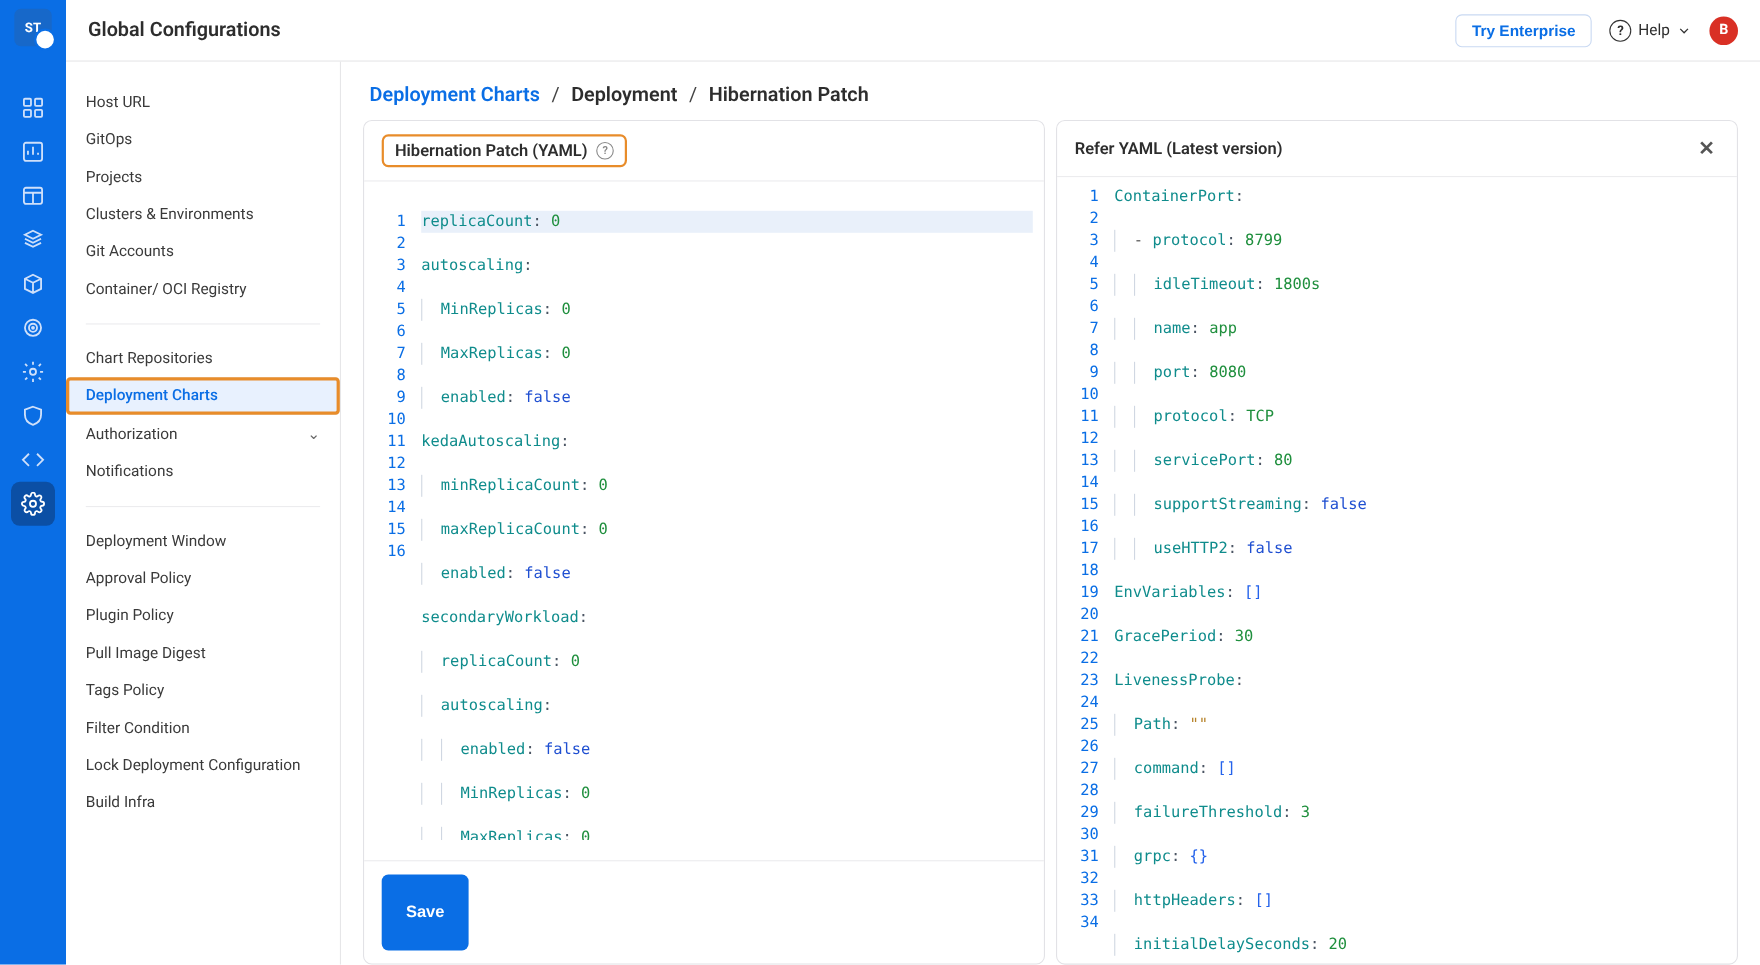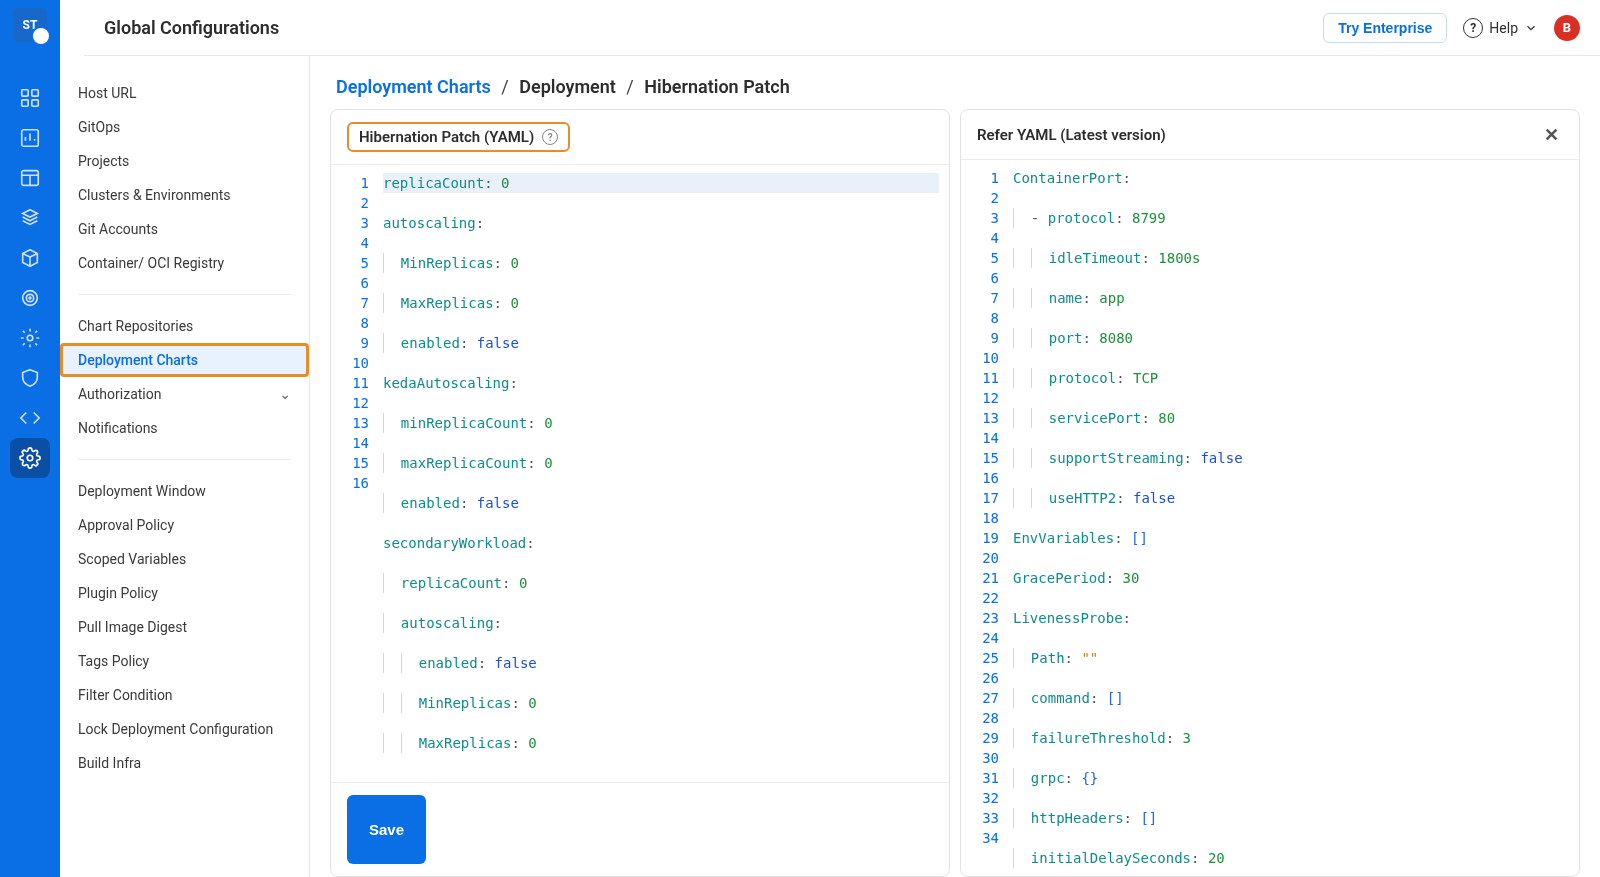--- a/index.html
+++ b/index.html
@@ -38,21 +38,21 @@
     width: 40px; height: 40px; border-radius: 8px;
     display:flex; align-items:center; justify-content:center; color:#cfe0fa; cursor:pointer;
   }
   .rail .nav-icon svg { width:22px; height:22px; stroke:currentColor; fill:none; stroke-width:1.8; }
   .rail .nav-icon.active { background:#0b4fa5; color:#ffffff; }
 
   
   .main { flex:1; display:flex; flex-direction:column; min-width:0; }
   .titlebar {
     height: 56px; border-bottom: 1px solid #e6e6e8;
-    display:flex; align-items:center; padding: 0 20px; gap:16px;margin-left:24px;
+    display:flex; align-items:center; padding: 0 20px; gap:16px;
   }
   .titlebar h1 { font-size: 18px; font-weight:600; flex:1; }
   .try-btn {
     border:1px solid #c9d9f2; color:#0a6ee5; background:#fff; border-radius:6px;
     padding:6px 14px; font-weight:600; font-size:14px; cursor:pointer;
   }
   .help-btn { display:flex; align-items:center; gap:6px; cursor:pointer; font-size:14px; color:#2d2d2d;}
   .help-btn .qmark { width:20px;height:20px;border:1.5px solid #333;border-radius:50%;display:flex;align-items:center;justify-content:center;font-size:12px;font-weight:700;}
   .avatar { width:26px;height:26px;border-radius:50%;background:#d93025;color:#fff;display:flex;align-items:center;justify-content:center;font-size:13px;font-weight:700;}
 
@@ -80,21 +80,21 @@
   .content { flex:1; display:flex; flex-direction:column; min-width:0; padding: 0 0 0 0;}
   .bread-row { padding: 20px 26px 12px; font-size:18px; font-weight:600; }
   .bread-link { color:#0a6ee5; cursor:pointer; font-weight:600;}
   .bread-sep { color:#444; padding: 0 6px; font-weight:400;}
   .editors-wrap { flex:1; display:flex; gap:0; padding: 0 20px 0; min-height:0;}
 
   .pane {
     border:1px solid #e2e2e6; border-radius:8px; background:#fff;
     display:flex; flex-direction:column; min-width:0;
   }
-  .pane.left { flex: 1 1 50%; margin-right: 10px; }
+  .pane.left { flex: 1 1 50%; margin-right: 10px; gap: 19px; }
   .pane.right { flex: 1 1 50%; }
 
   .pane-header {
     padding: 12px 16px; border-bottom:1px solid #ececee; display:flex; align-items:center; gap:10px;
     font-weight:600; font-size:15px;
   }
   .pane.left .pane-header span.title-box{
     border:2.5px solid #e88c2a; border-radius:6px; padding:4px 10px; display:inline-flex; align-items:center; gap:8px;
   }
   .info-circ { width:16px;height:16px;border:1.2px solid #888;border-radius:50%;display:inline-flex;align-items:center;justify-content:center;font-size:10px;color:#888;}
@@ -256,23 +256,20 @@
               <span>Notifications</span>
             </div>
           </div>
           <div class="side-divider"></div>
           <div class="side-group">
             <div class="side-item">
               <span>Deployment Window</span>
             </div>
             <div class="side-item">
               <span>Approval Policy</span>
-            </div>
-            <div class="side-item">
-              <span>Scoped Variables</span>
             </div>
             <div class="side-item">
               <span>Plugin Policy</span>
             </div>
             <div class="side-item">
               <span>Pull Image Digest</span>
             </div>
             <div class="side-item">
               <span>Tags Policy</span>
             </div>

